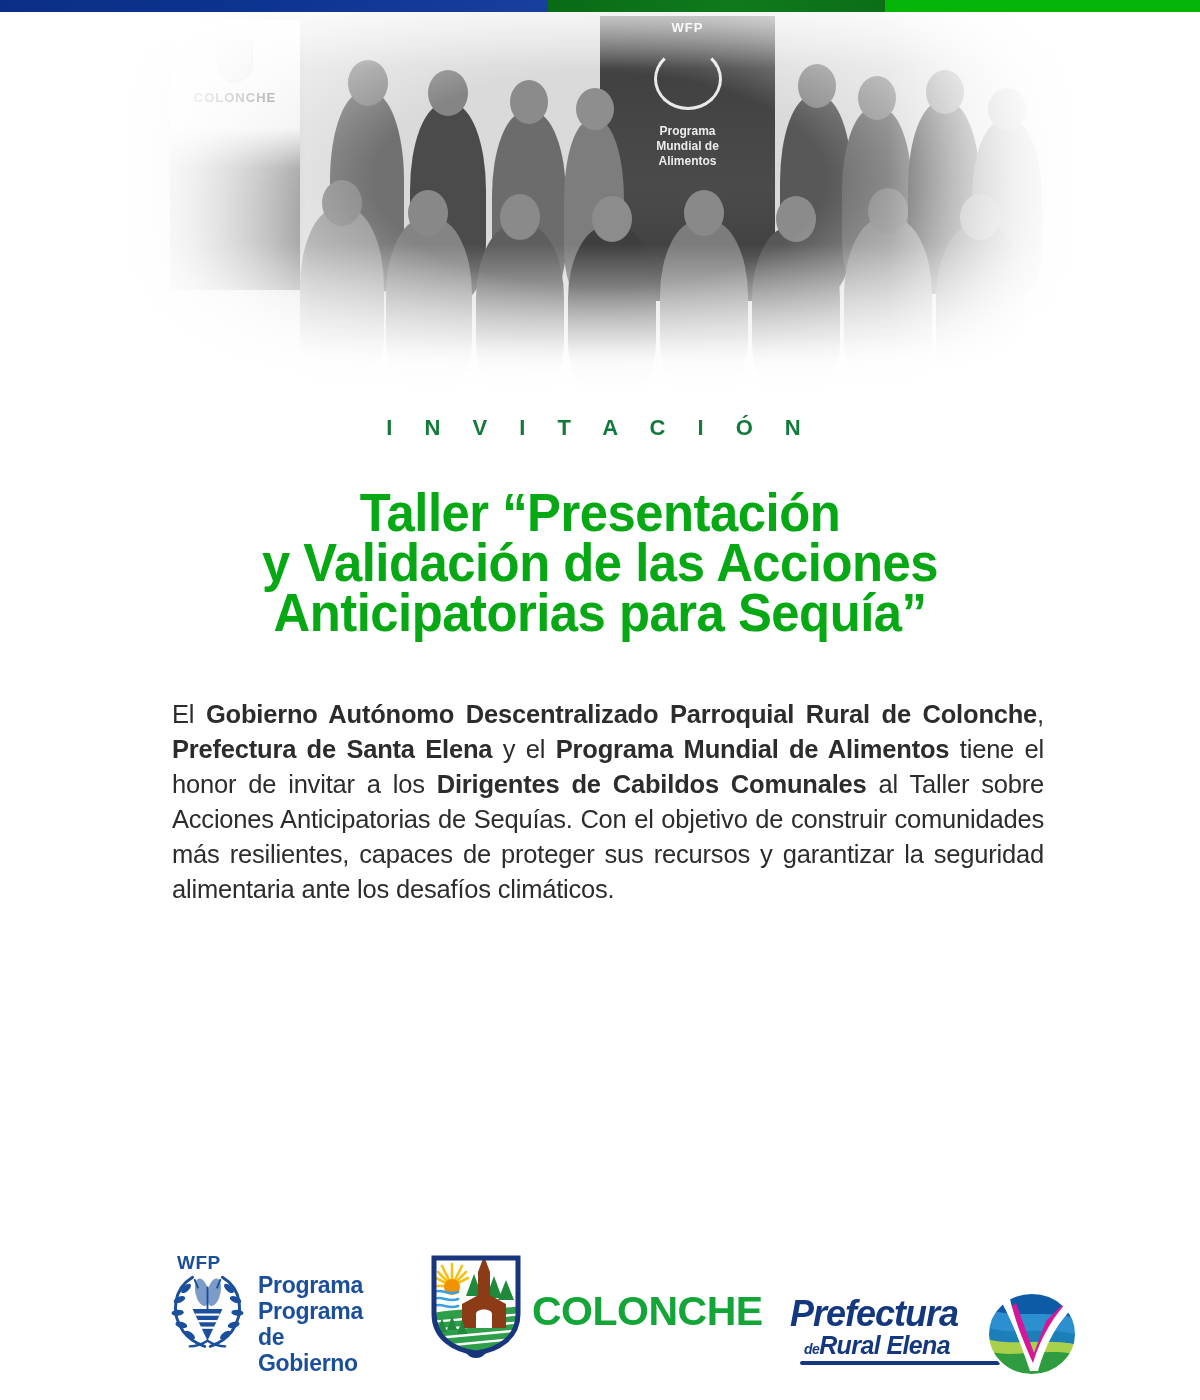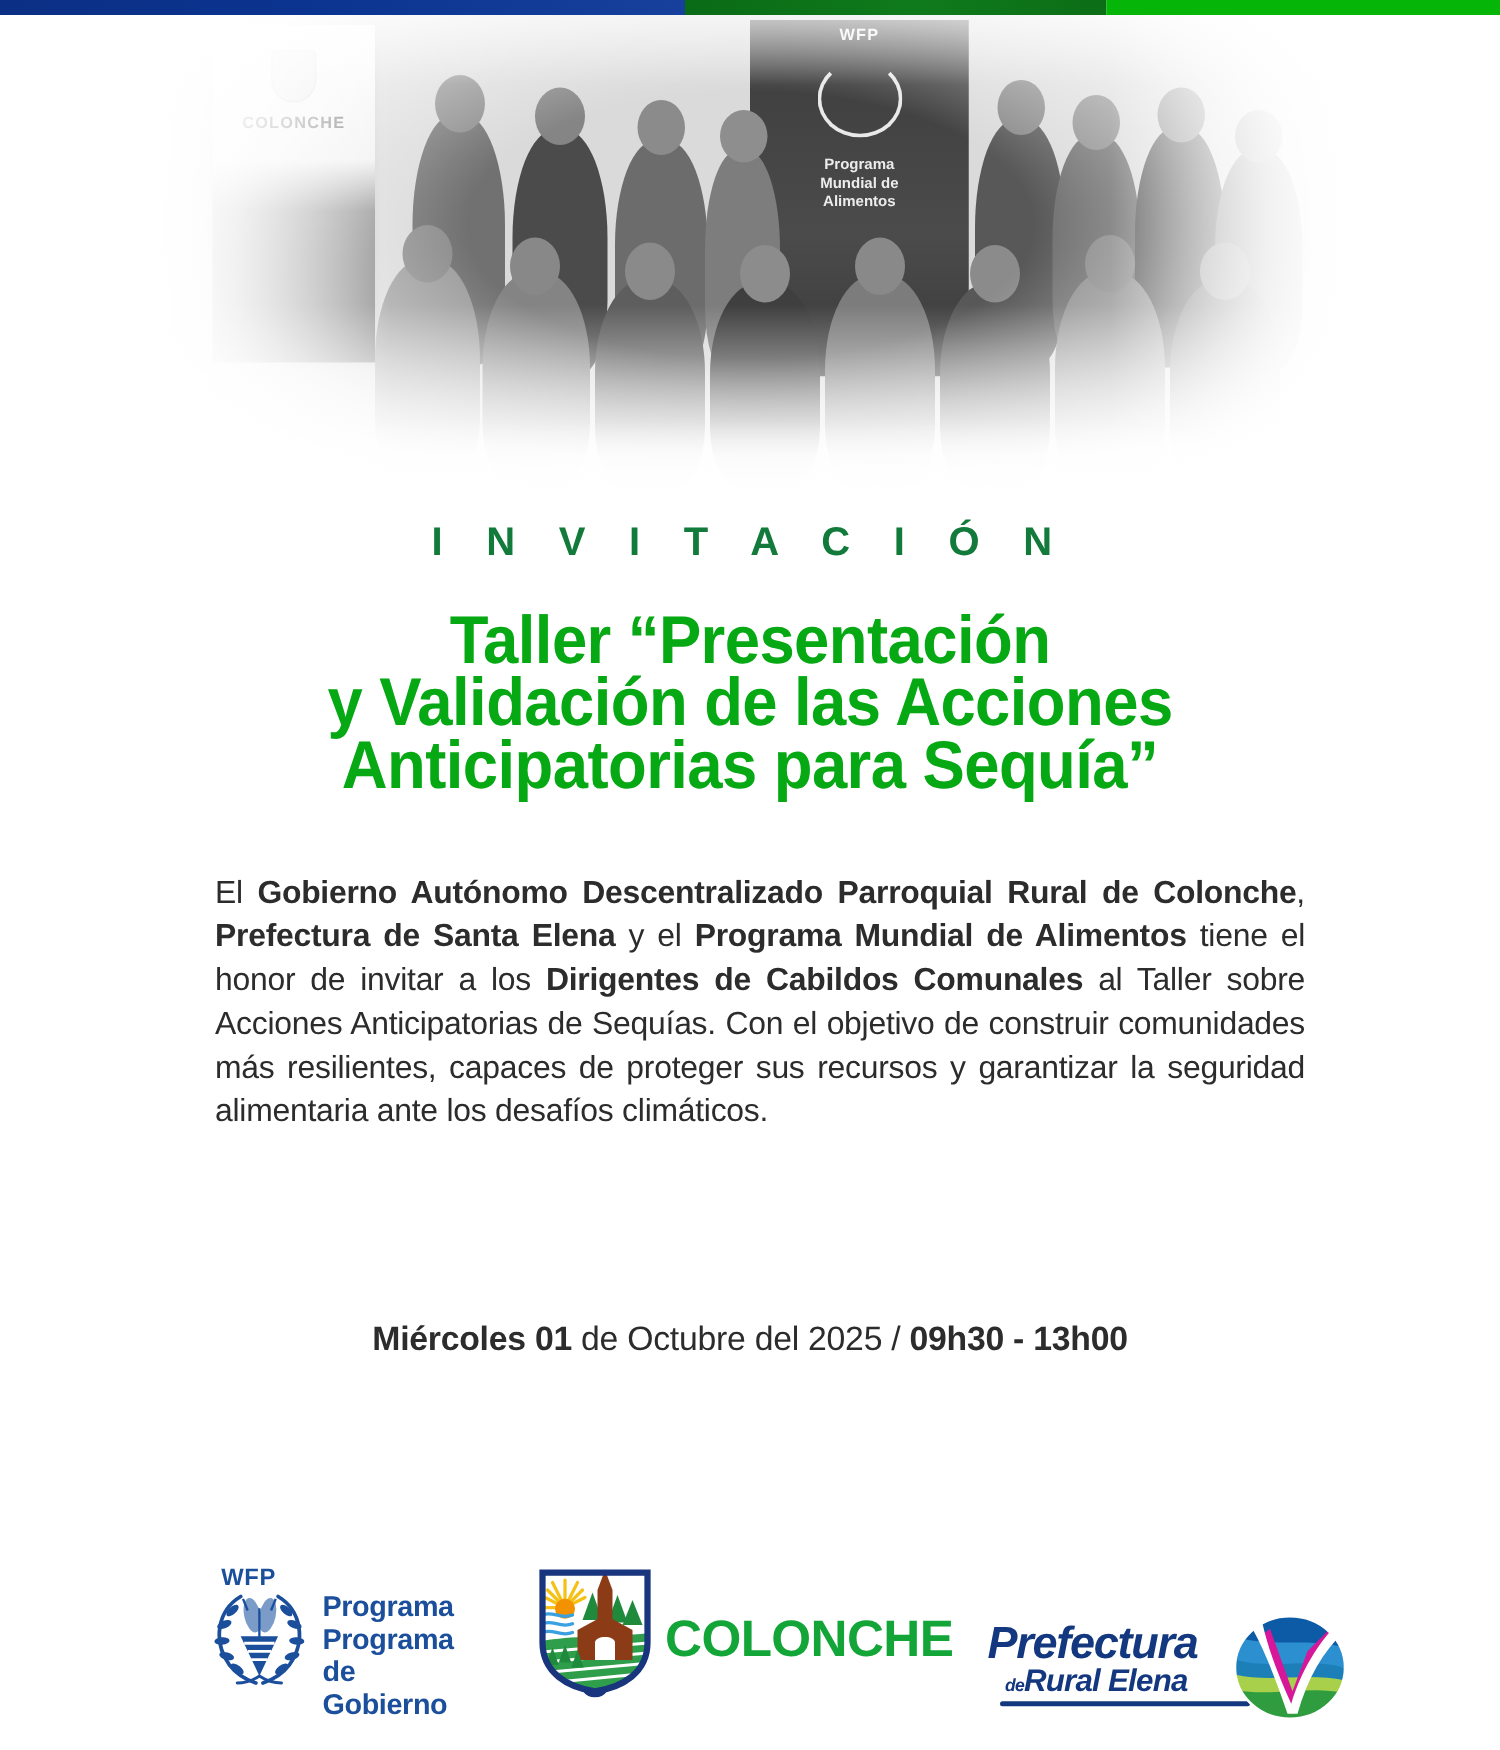--- a/index.html
+++ b/index.html
@@ -63,21 +63,21 @@
       linear-gradient(90deg, #fff 0%, rgba(255,255,255,.75) 7%, rgba(255,255,255,0) 20%, rgba(255,255,255,0) 80%, rgba(255,255,255,.75) 93%, #fff 100%);
   }
   .hero-bottom-fade{
     position:absolute; left:0; bottom:0; width:1200px; height:90px;
     background: linear-gradient(180deg, rgba(255,255,255,0) 0%, #fff 78%);
   }
 
   
   .kicker {
     position:absolute; top:415px; left:0; width:1200px; text-align:center;
-    font-size:32px; font-weight:700; letter-spacing:13px; color:#127a3a;
+    font-size:22px; font-weight:700; letter-spacing:13px; color:#127a3a;
   }
 
   
   .title {
     position:absolute; top:487px; left:0; width:1200px; text-align:center;
     color:#06a814; font-weight:700; font-size:54px; line-height:50px;
     letter-spacing:-0.5px;
     font-family:"Liberation Sans Narrow","Liberation Sans",sans-serif;
     transform: scaleX(0.94); transform-origin:50% 0;
   }
@@ -194,21 +194,20 @@
 
   <div class="title">
     <span class="tl">Taller “Presentación</span>
     <span class="tl">y Validación de las Acciones</span>
     <span class="tl">Anticipatorias para Sequía”</span>
   </div>
 
   <p class="body-copy"><span>El </span><b>Gobierno Autónomo Descentralizado Parroquial Rural de Colonche</b><span>, </span><b>Prefectura de Santa Elena</b><span> y el </span><b>Programa Mundial de Alimentos</b><span> tiene el honor de invitar a los </span><b>Dirigentes de Cabildos Comunales</b><span> al Taller sobre  Acciones  Anticipatorias  de  Sequías. Con el objetivo de construir comunidades más resilientes, capaces de proteger sus recursos y garantizar la seguridad alimentaria ante los desafíos climáticos.</span></p>
 
   <div class="when">
-    <div><b>Miércoles 01</b><span> de Octubre del 2025 / </span><b>09h30 - 13h00</b></div>
   </div>
 
   <div class="logos">
 
     <div class="logo-wfp">
       <div class="wfp-abbr">WFP</div>
       <svg class="wfp-mark" viewBox="0 0 100 92">
         <g fill="none" stroke="#1b4f9c" stroke-width="3.2" stroke-linecap="round">
           <path d="M34 12 C14 24 10 50 24 70 C30 78 38 83 47 86"></path>
           <path d="M66 12 C86 24 90 50 76 70 C70 78 62 83 53 86"></path>

